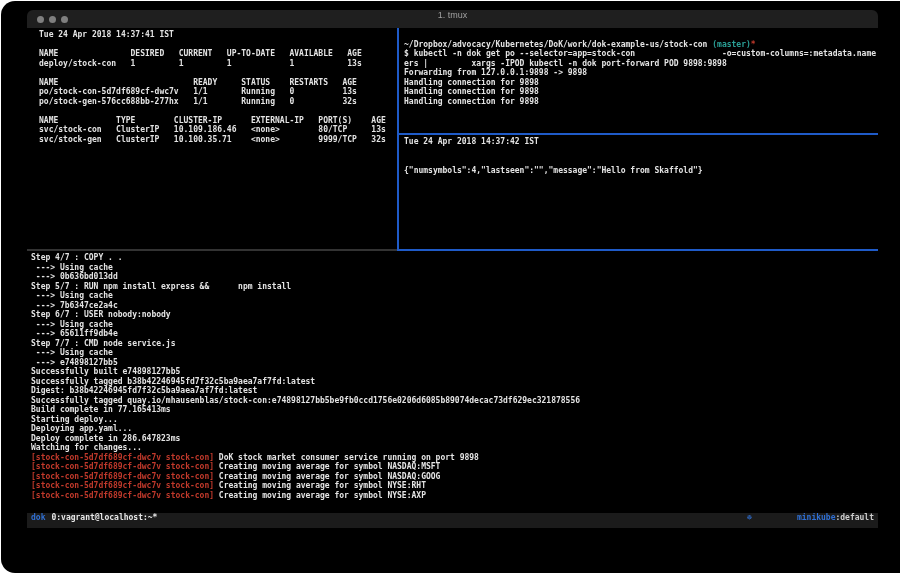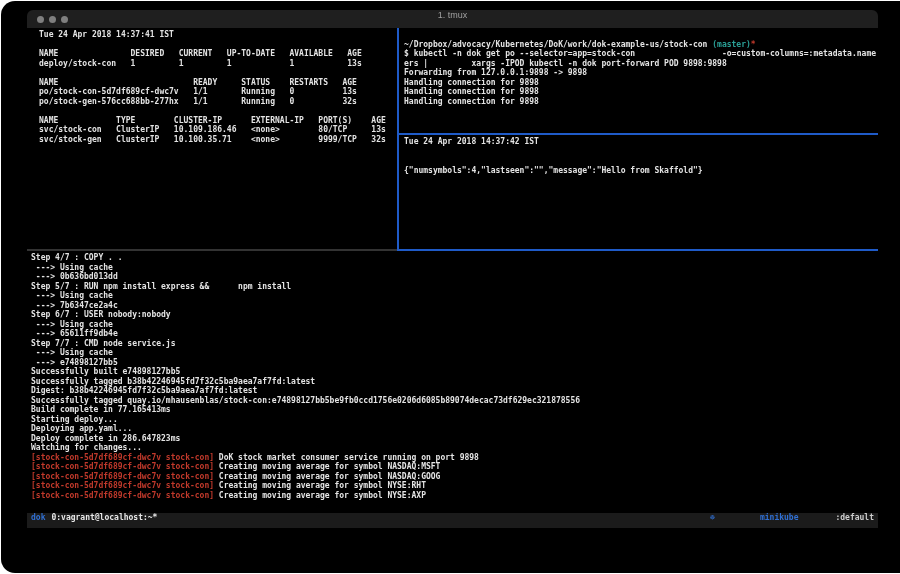--- a/index.html
+++ b/index.html
@@ -25,21 +25,21 @@
   .hd-left{position:absolute;left:0;top:0;width:370px;height:2px;background:#333333;}
   .hd-right{position:absolute;left:370px;top:0;width:481px;height:2px;background:#1f5bc8;}
   .pane-bottom{left:4px;top:225px;width:843px;height:258px;}
   .statusbar{height:15px;background:#1b1b1b;display:flex;
     font-family:"DejaVu Sans Mono",monospace;font-size:8px;font-weight:bold;padding:0 4px;}
   .session{color:#2f6fd3;margin-right:6px;}
   .winlabel{color:#e8e8e8;}
   .sb-spacer{flex:1;}
   .helm{color:#2f6fd3;margin-right:2px;}
   .ctxname{color:#2f6fd3;margin-left:43px;}
-  .ns{color:#cfcfcf;margin-left:37px;}
+  .ns{color:#cfcfcf;}
 </style>
 </head>
 <body>
 
 <div class="frame">
   <div class="window">
 
     <div class="titlebar">
       <div class="lights">
         <span class="light"></span>

